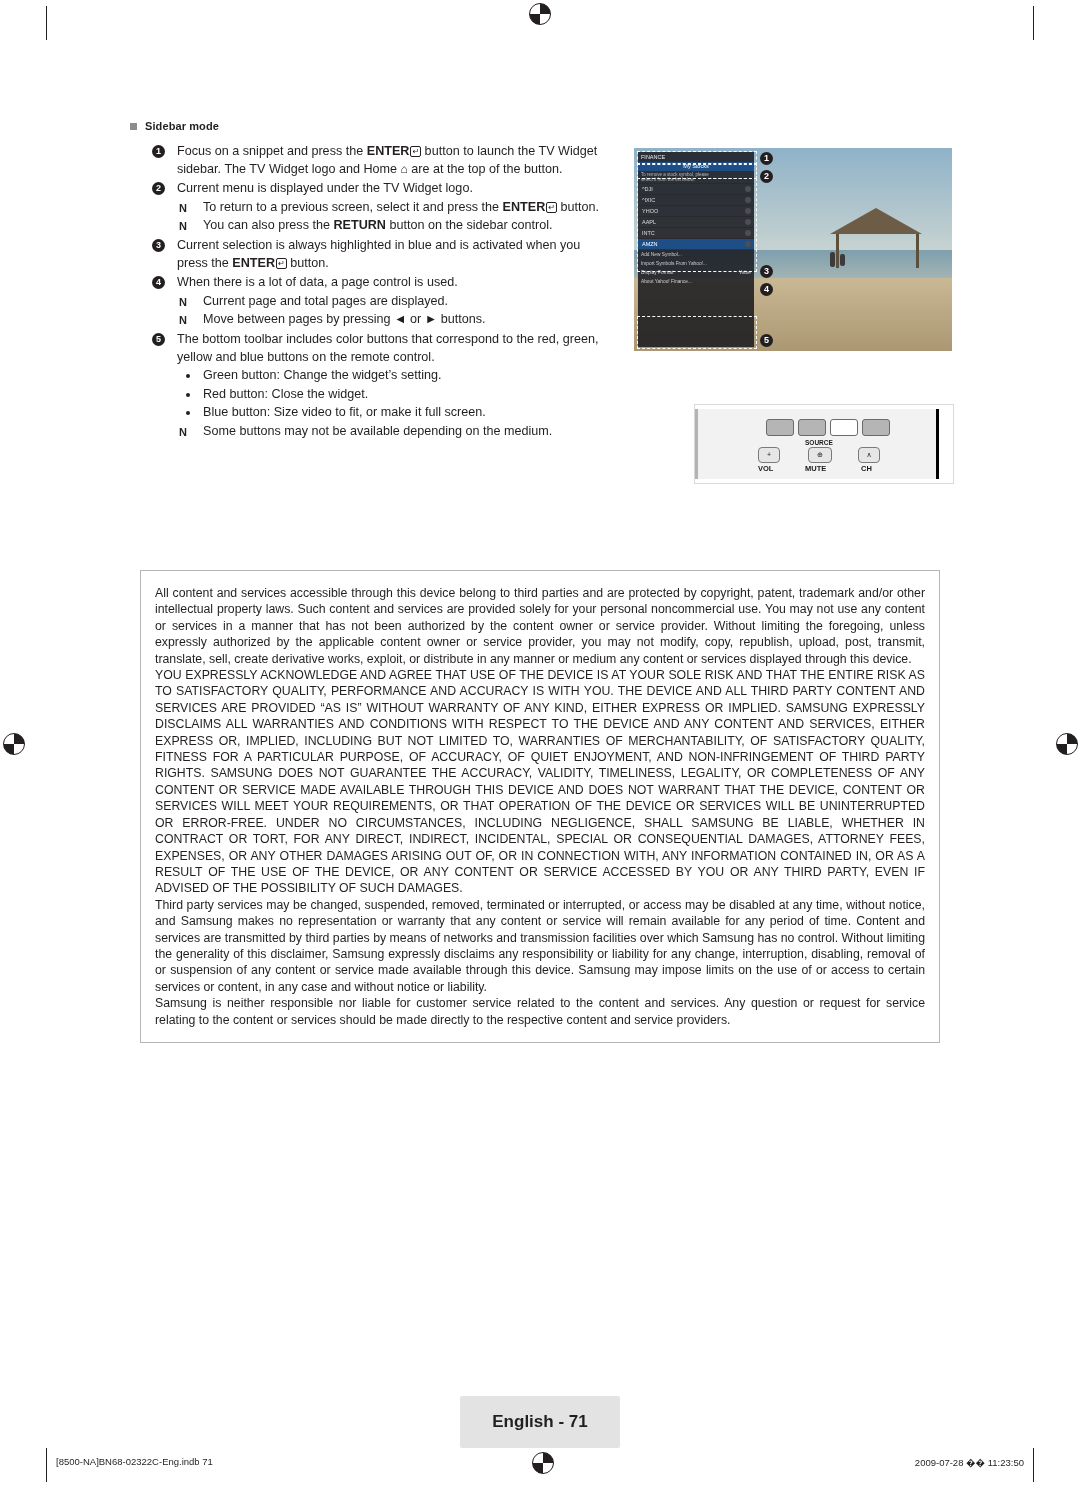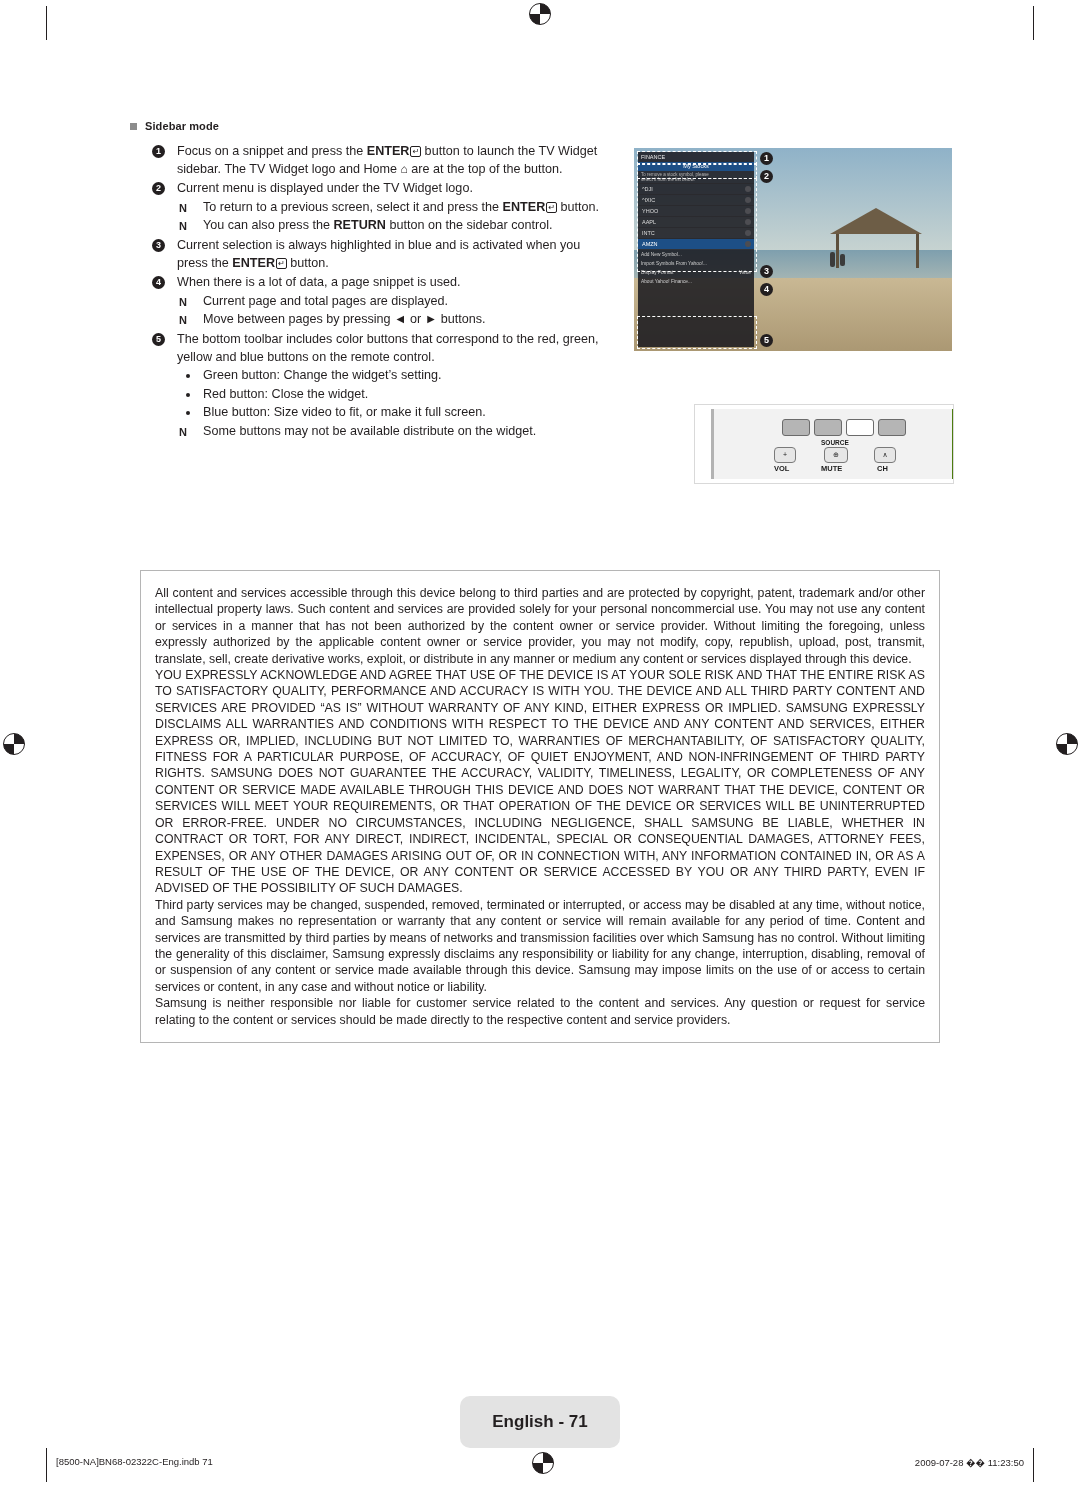--- a/index.html
+++ b/index.html
@@ -239,25 +239,25 @@
     left: 694px;
     top: 404px;
     width: 258px;
     height: 78px;
     background: #ffffff;
     border: 1px solid #d9d9d9;
     overflow: hidden;
   }
   .remote-body {
     position: absolute;
-    left: 16px; top: 4px;
+    left: 0; top: 4px;
     width: 238px; height: 70px;
     background: #f2f2f2;
     border-left: 3px solid #b3b3b3;
-    border-right: 3px solid #4d7c0f;
+    border-right: 3px solid #000000;
   }
   .color-btn {
     position: absolute;
     top: 10px;
     width: 26px; height: 15px;
     border-radius: 3px;
     border: 1px solid #6b6b6b;
   }
   .rbtn {
     position: absolute;
@@ -291,21 +291,21 @@
   .legal p { margin: 0 0 0 0; }
 
   
   .page-label {
     position: absolute;
     left: 460px;
     top: 1396px;
     width: 160px;
     height: 52px;
     background: #e3e3e3;
-    border-radius: 10px;
+    border-radius: 2px;
   }
   .page-label span {
     display: block;
     text-align: center;
     line-height: 52px;
     font-size: 17px;
     font-weight: bold;
     color: #231f20;
   }
   .foot-left {
@@ -363,21 +363,21 @@
       </div>
     </div>
 
     <div class="item">
       <span class="num">3</span>
       <span>Current selection is always highlighted in blue and is activated when you press the </span><span class="bold">ENTER</span><span class="enter-key">↵</span><span> button.</span>
     </div>
 
     <div class="item">
       <span class="num">4</span>
-      <span>When there is a lot of data, a page snippet is used.</span>
+      <span>When there is a lot of data, a page control is used.</span>
       <div class="sub">
         <span class="nglyph">N</span>
         <span>Current page and total pages are displayed.</span>
       </div>
       <div class="sub">
         <span class="nglyph">N</span>
         <span>Move between pages by pressing ◄ or ► buttons.</span>
       </div>
     </div>
 
@@ -391,21 +391,21 @@
       <div class="bullet">
         <span class="dot"></span>
         <span>Red button: Close the widget.</span>
       </div>
       <div class="bullet">
         <span class="dot"></span>
         <span>Blue button: Size video to fit, or make it full screen.</span>
       </div>
       <div class="sub">
         <span class="nglyph">N</span>
-        <span>Some buttons may not be available distribute on the widget.</span>
+        <span>Some buttons may not be available depending on the medium.</span>
       </div>
     </div>
   </div>
 
   <div class="tv-shot">
     <div class="tv-sky"></div>
     <div class="tv-sea"></div>
     <div class="tv-sand"></div>
     <div class="hut"></div>
     <div class="hut-post" style="left:202px;"></div>

